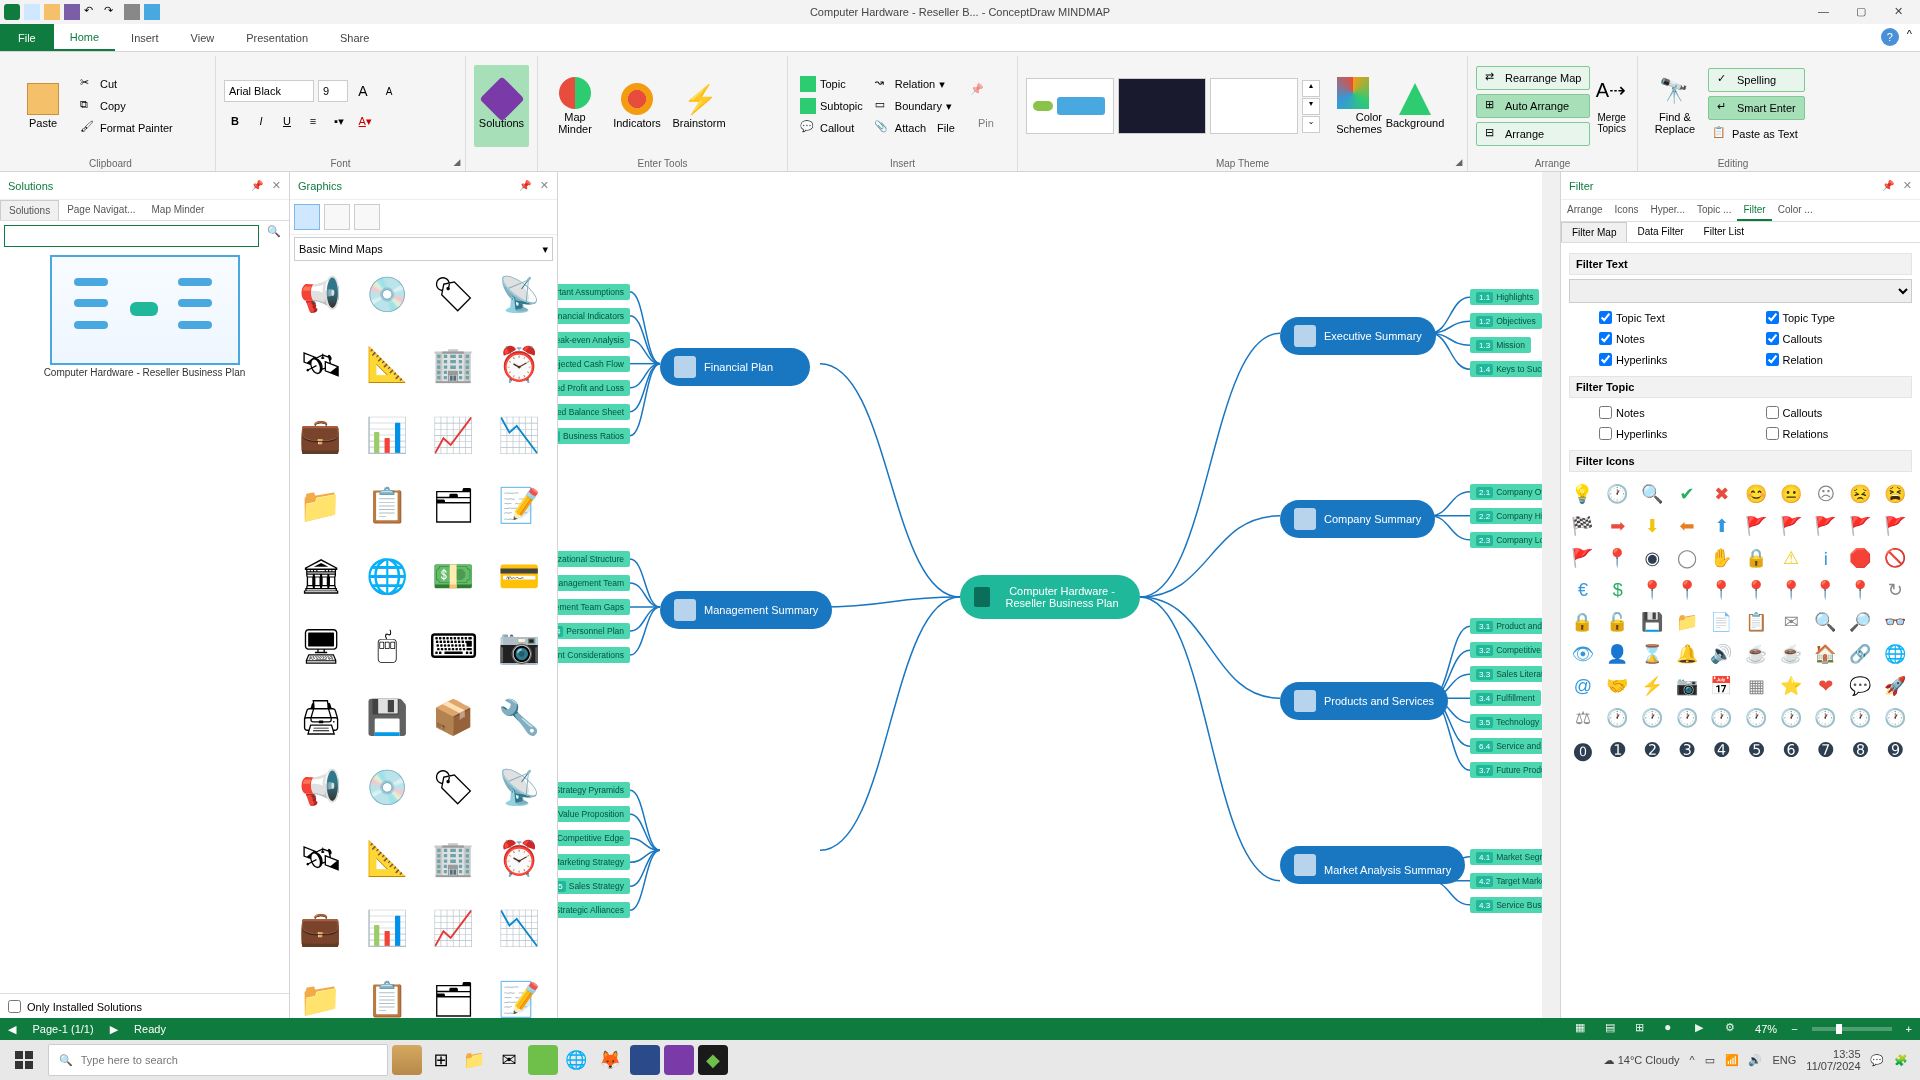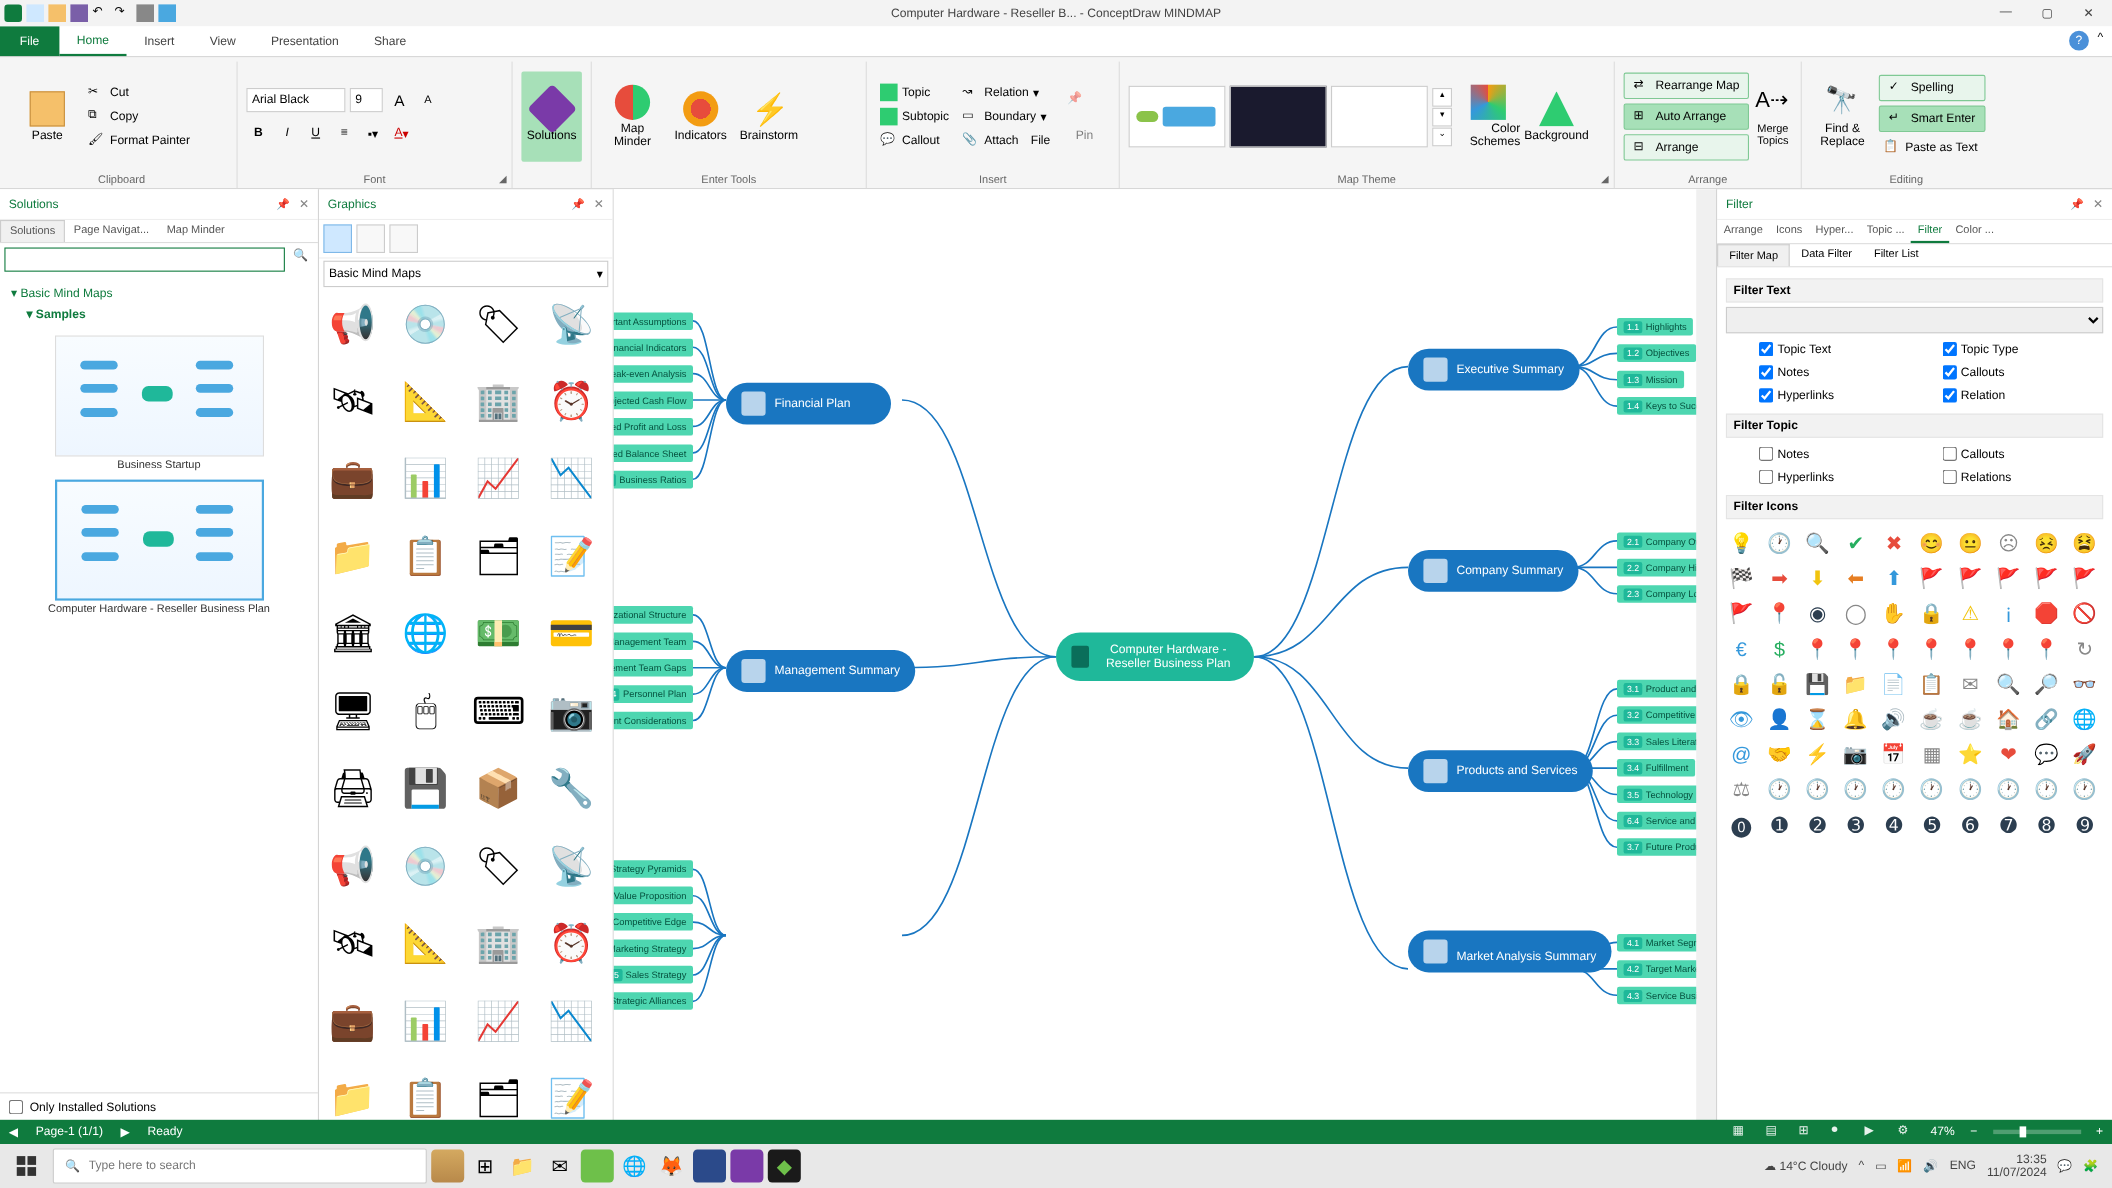--- a/index.html
+++ b/index.html
@@ -327,37 +327,21 @@
       </div>
     <div class="soltabs">
       <div class="soltab active">Solutions</div>
       <div class="soltab">Page Navigat...</div>
       <div class="soltab">Map Minder</div>
     </div>
     <div class="searchrow">
       <input class="searchbox" style="">
       <span style="width:22px;text-align:center">🔍</span>
     </div>
-    <div class="tree">
-      <div class="tree-item">▾ <span>Basic Mind Maps</span></div>
-      <div class="tree-item bold" style="padding-left:14px">▾ <span>Samples</span></div>
-    </div>
     <div class="samples" id="samples">
-        <div class="sample">
-          <div class="sample-thumb ">
-    <div class="mini-node" style="left:42%;top:42%;width:28px;height:14px;background:#1fb89a"></div>
-    <div class="mini-node" style="left:12%;top:20%;width:34px;height:8px"></div>
-    <div class="mini-node" style="left:12%;top:40%;width:34px;height:8px"></div>
-    <div class="mini-node" style="left:12%;top:60%;width:34px;height:8px"></div>
-    <div class="mini-node" style="left:68%;top:20%;width:34px;height:8px"></div>
-    <div class="mini-node" style="left:68%;top:40%;width:34px;height:8px"></div>
-    <div class="mini-node" style="left:68%;top:60%;width:34px;height:8px"></div>
-  </div>
-          <div class="sample-cap">Business Startup</div>
-        </div>
         <div class="sample">
           <div class="sample-thumb sel">
     <div class="mini-node" style="left:42%;top:42%;width:28px;height:14px;background:#1fb89a"></div>
     <div class="mini-node" style="left:12%;top:20%;width:34px;height:8px"></div>
     <div class="mini-node" style="left:12%;top:40%;width:34px;height:8px"></div>
     <div class="mini-node" style="left:12%;top:60%;width:34px;height:8px"></div>
     <div class="mini-node" style="left:68%;top:20%;width:34px;height:8px"></div>
     <div class="mini-node" style="left:68%;top:40%;width:34px;height:8px"></div>
     <div class="mini-node" style="left:68%;top:60%;width:34px;height:8px"></div>
   </div>

